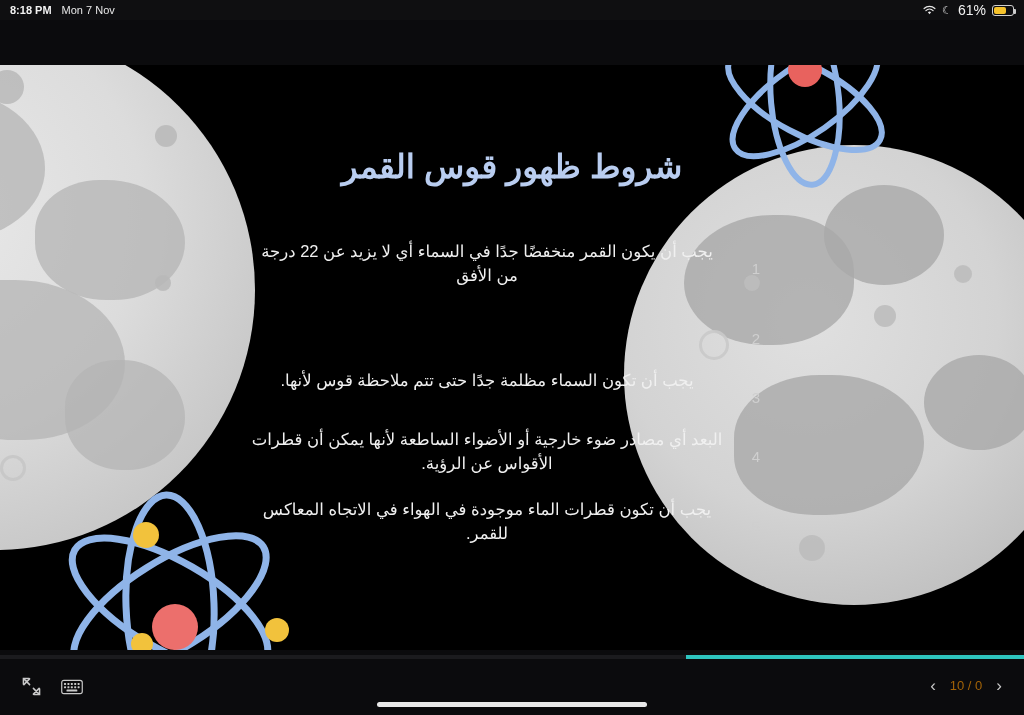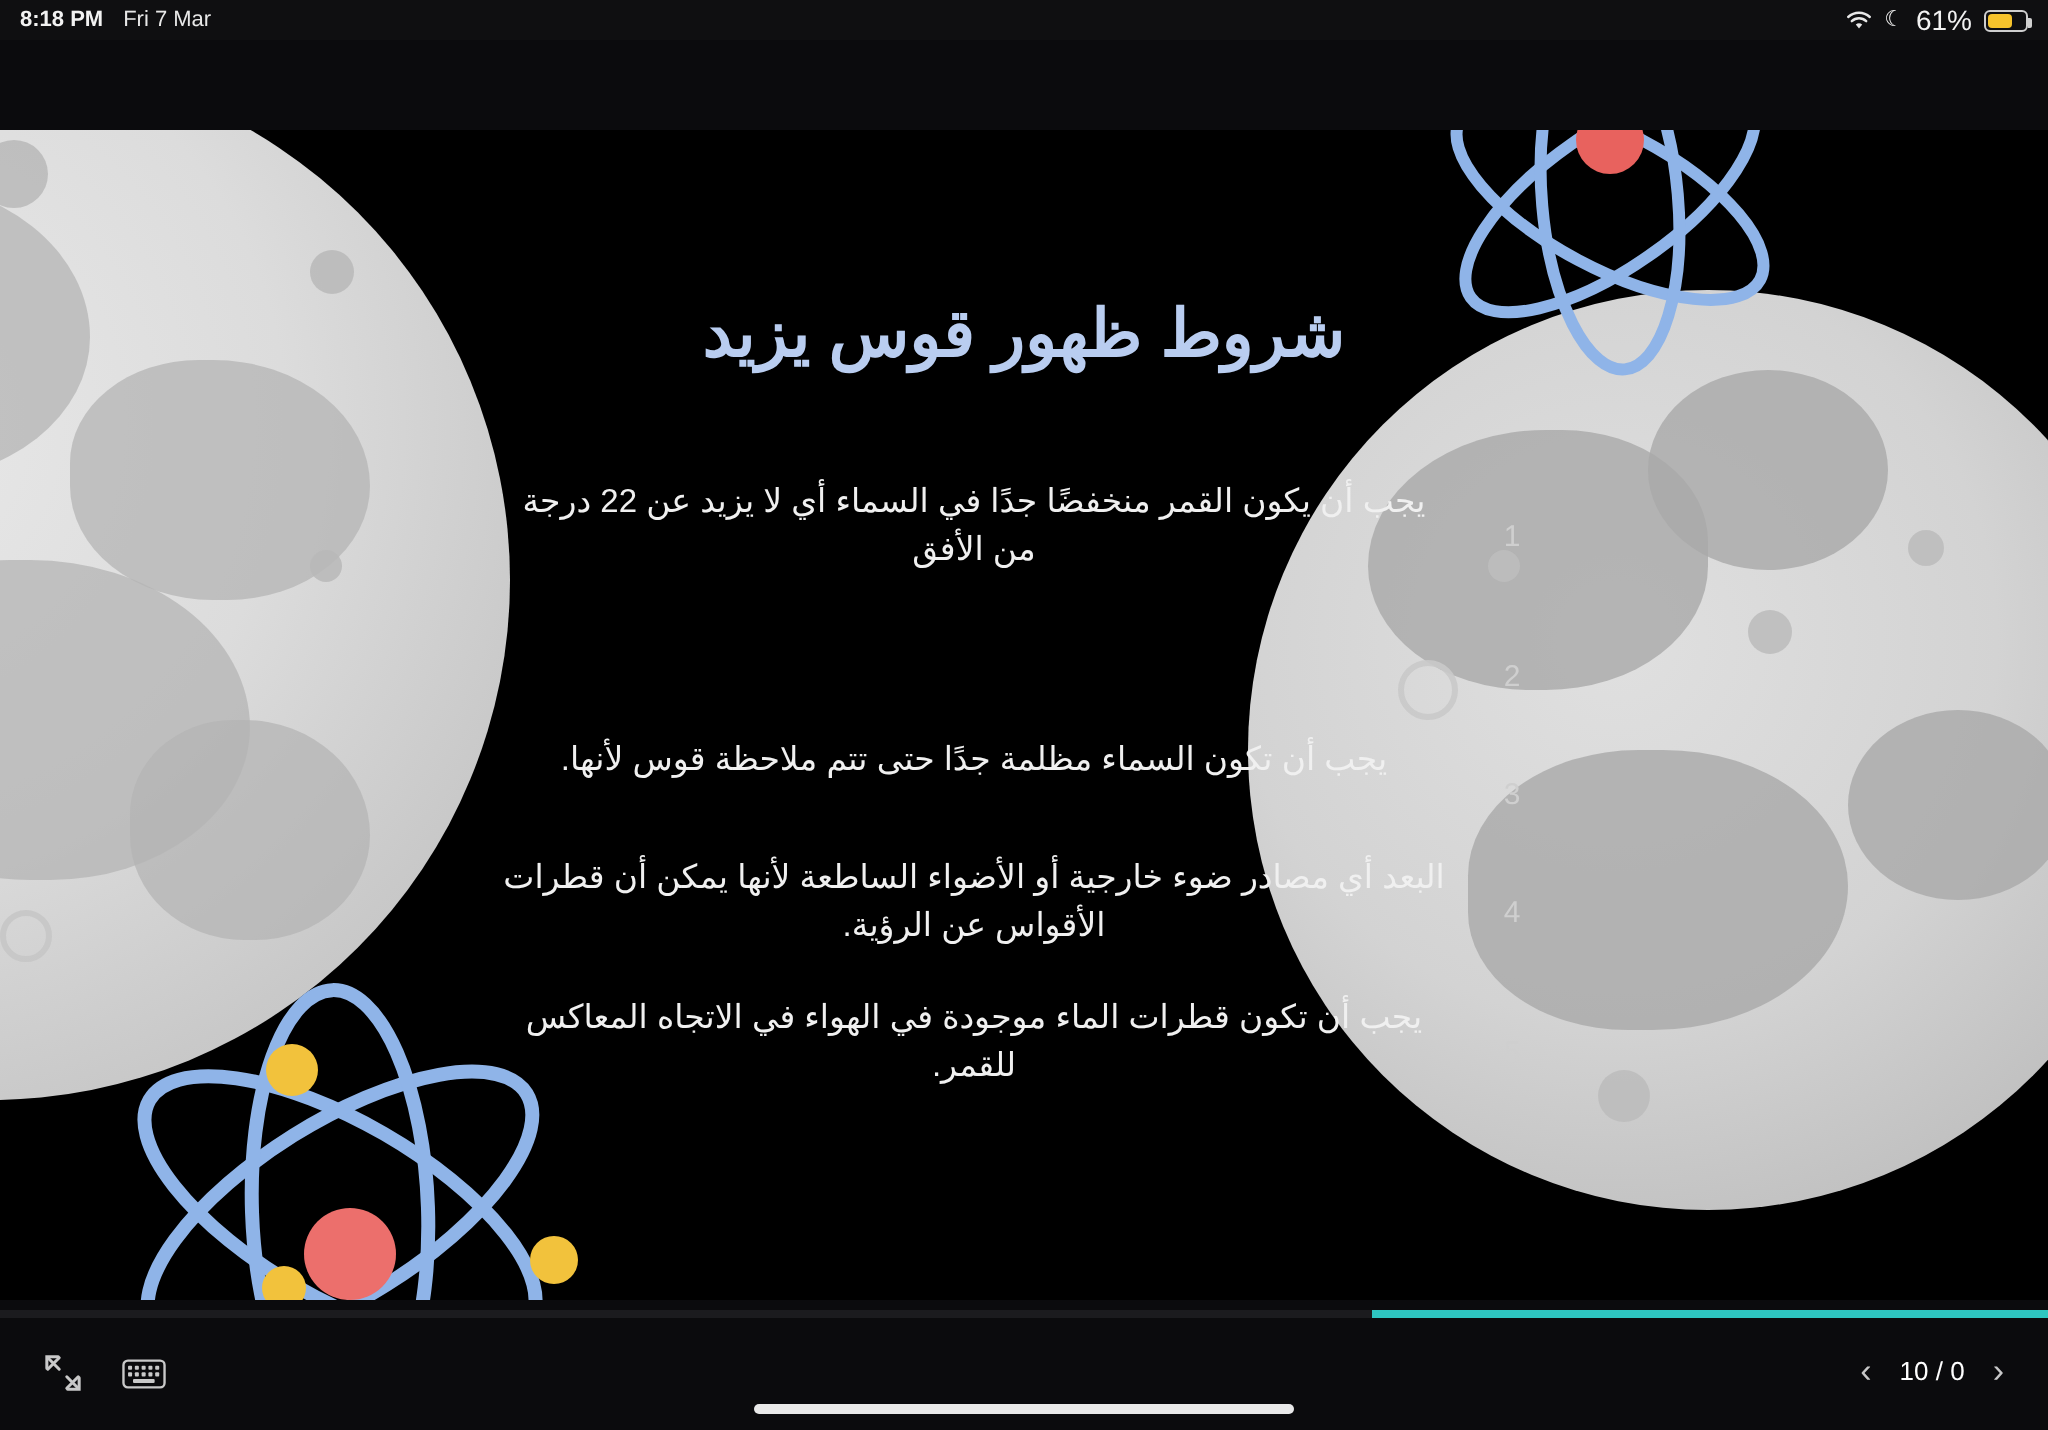--- a/index.html
+++ b/index.html
@@ -115,36 +115,36 @@
     position:absolute; top:659px; left:0; width:1024px; height:56px;
     background:#0b0b0d; direction:ltr;
   }
   .bb-left { position:absolute; left:22px; top:18px; display:flex; gap:20px; align-items:center; }
   .bb-right { position:absolute; right:22px; top:18px; display:flex; gap:14px; align-items:center; }
   .icon-btn {
     color:#c9c9c9; background:transparent; border:0;
     font-size:15px; line-height:1; cursor:pointer;
     display:flex; align-items:center; justify-content:center;
   }
-  .page-indicator { color:#ffffff; font-size:13px; direction:ltr; }
+  .page-indicator { color:#a16207; font-size:13px; direction:ltr; }
   .home-indicator {
     position:absolute; left:50%; transform:translateX(-50%);
     bottom:8px; width:270px; height:5px; border-radius:3px; background:#e9e9e9;
   }
   .chev { font-size:17px; color:#c8c8c8; }
 </style>
 </head>
 <body>
 
 <div id="app">
 
   <div class="statusbar">
     <div class="status-left">
       <span class="status-time">8:18 PM</span>
-      <span class="status-date">Fri 7 Mar</span>
+      <span class="status-date">Mon 7 Nov</span>
     </div>
     <div class="status-right">
       <span class="wifi-icon">
         <svg width="13" height="10" viewBox="0 0 13 10">
           <path d="M6.5 9.2 L4.9 7.3 a2.4 2.4 0 0 1 3.2 0 Z" fill="#e8e8e8"></path>
           <path d="M2.9 5.6 a5.2 5.2 0 0 1 7.2 0" stroke="#e8e8e8" stroke-width="1.2" fill="none" stroke-linecap="round"></path>
           <path d="M1.1 3.5 a8 8 0 0 1 10.8 0" stroke="#e8e8e8" stroke-width="1.2" fill="none" stroke-linecap="round"></path>
         </svg>
       </span>
       <span class="moon-icon">☾</span>
@@ -201,21 +201,21 @@
           <ellipse rx="110" ry="44" fill="none" stroke="#8fb4e8" stroke-width="7" transform="rotate(-32)"></ellipse>
           <ellipse rx="110" ry="44" fill="none" stroke="#8fb4e8" stroke-width="7" transform="rotate(88)"></ellipse>
           <circle cx="5" cy="22" r="23" fill="#ec6f6c"></circle>
           <circle cx="-24" cy="-70" r="13" fill="#f2c23c"></circle>
           <circle cx="-28" cy="39" r="11" fill="#f2c23c"></circle>
           <circle cx="107" cy="25" r="12" fill="#f2c23c"></circle>
         </g>
       </svg>
     </div>
 
-    <div class="slide-title" style="color: rgb(185, 205, 240);">شروط ظهور قوس يزيد</div>
+    <div class="slide-title" style="color: rgb(185, 205, 240);">شروط ظهور قوس القمر</div>
 
     <div class="bullets">
 
       <div class="bullet-row">
         <div class="bullet-num">1</div>
         <div class="bullet-text">يجب أن يكون القمر منخفضًا جدًا في السماء أي لا يزيد عن 22 درجة من الأفق</div>
       </div>
 
       <div class="bullet-row">
         <div class="bullet-num">2</div>

